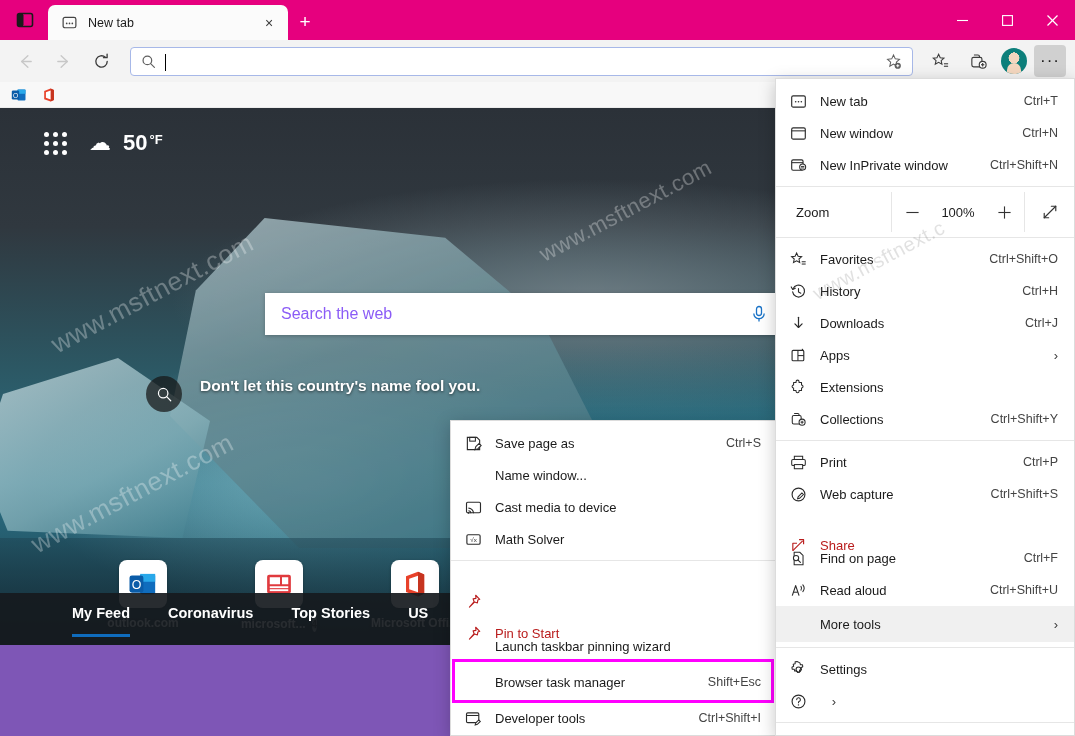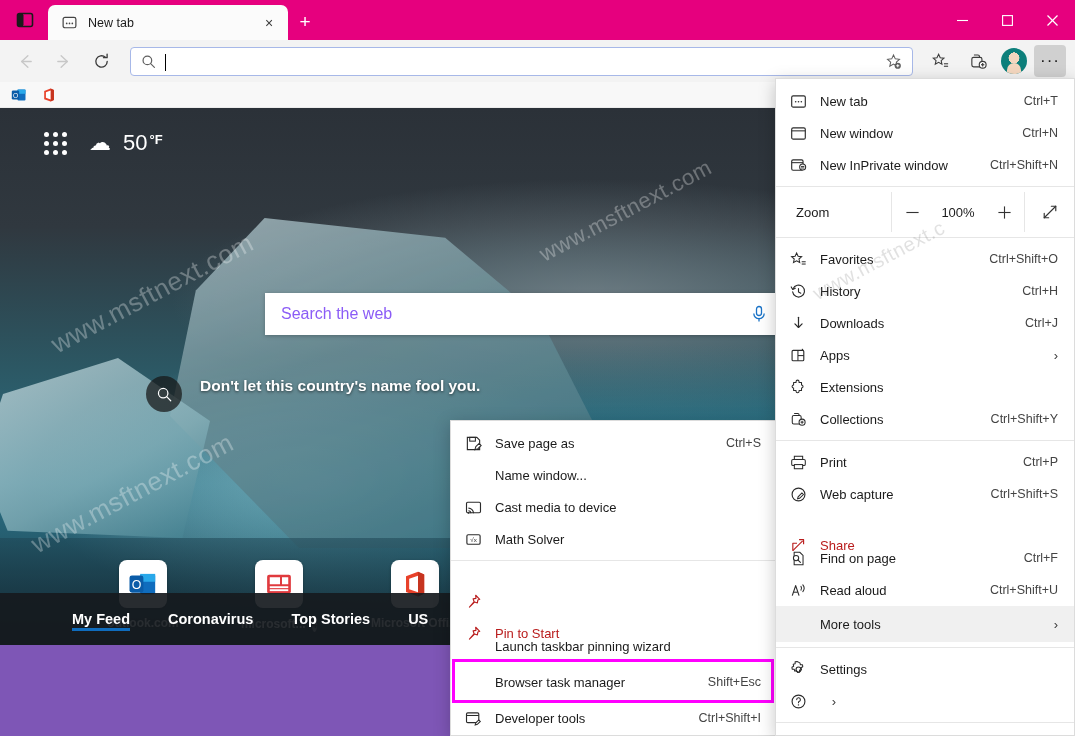--- a/index.html
+++ b/index.html
@@ -166,21 +166,21 @@
   }
 
   .ntp-topbar {
     position: absolute; left: 0; top: 0; right: 0; height: 70px;
     display: flex; align-items: center; padding-left: 44px; gap: 22px;
   }
   .waffle { display: grid; grid-template-columns: repeat(3, 5px); gap: 4px; }
   .waffle i { width: 5px; height: 5px; border-radius: 50%; background: #fff; display:block; }
   .weather { display: flex; align-items: center; gap: 12px; color: #fff; }
   .weather-icon { font-size: 22px; line-height: 1; }
-  .weather-temp { font-size: 22px; font-weight: 400; }
+  .weather-temp { font-size: 22px; font-weight: 700; }
   .weather-unit { font-size: 13px; font-weight: 600; vertical-align: super; margin-left: 2px;}
 
   .ntp-search {
     position: absolute; left: 265px; top: 185px;
     width: 560px; height: 42px;
     background: #fff;
     display: flex; align-items: center;
     padding: 0 16px;
     box-shadow: 0 1px 4px rgba(0,0,0,.25);
   }
@@ -225,21 +225,21 @@
     display: flex; align-items: center; justify-content: center;
   }
 
   .ntp-nav {
     position: absolute; left: 0; right: 0; bottom: 0; height: 52px;
     background: rgba(22,26,30,.92);
     display: flex; align-items: center; padding-left: 72px; gap: 38px;
   }
   .nav-item {
     color: #fff; font-size: 14.5px; font-weight: 700;
-    position: relative; padding-bottom: 0; white-space: nowrap;
+    position: relative; padding-bottom: 12px; white-space: nowrap;
   }
   .nav-item.active::after {
     content: ""; position: absolute; left: 0; right: 0; bottom: -4px;
     height: 3px; background: #0f6cbd;
   }
 
   
   .menu {
     position: absolute;
     background: #ffffff;

